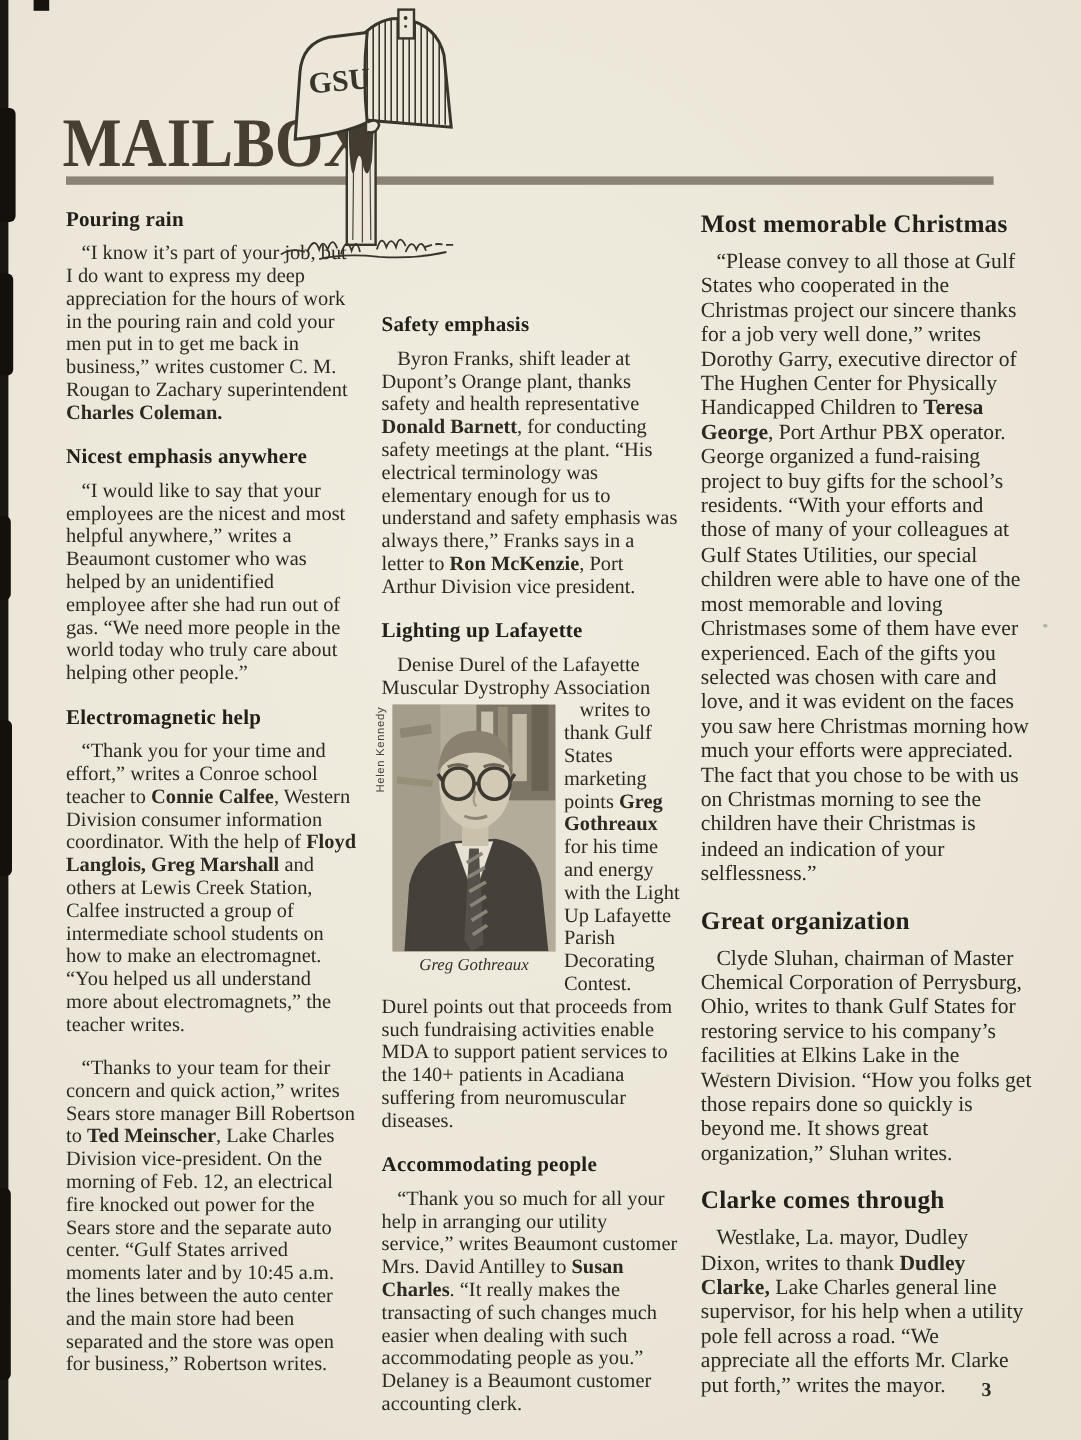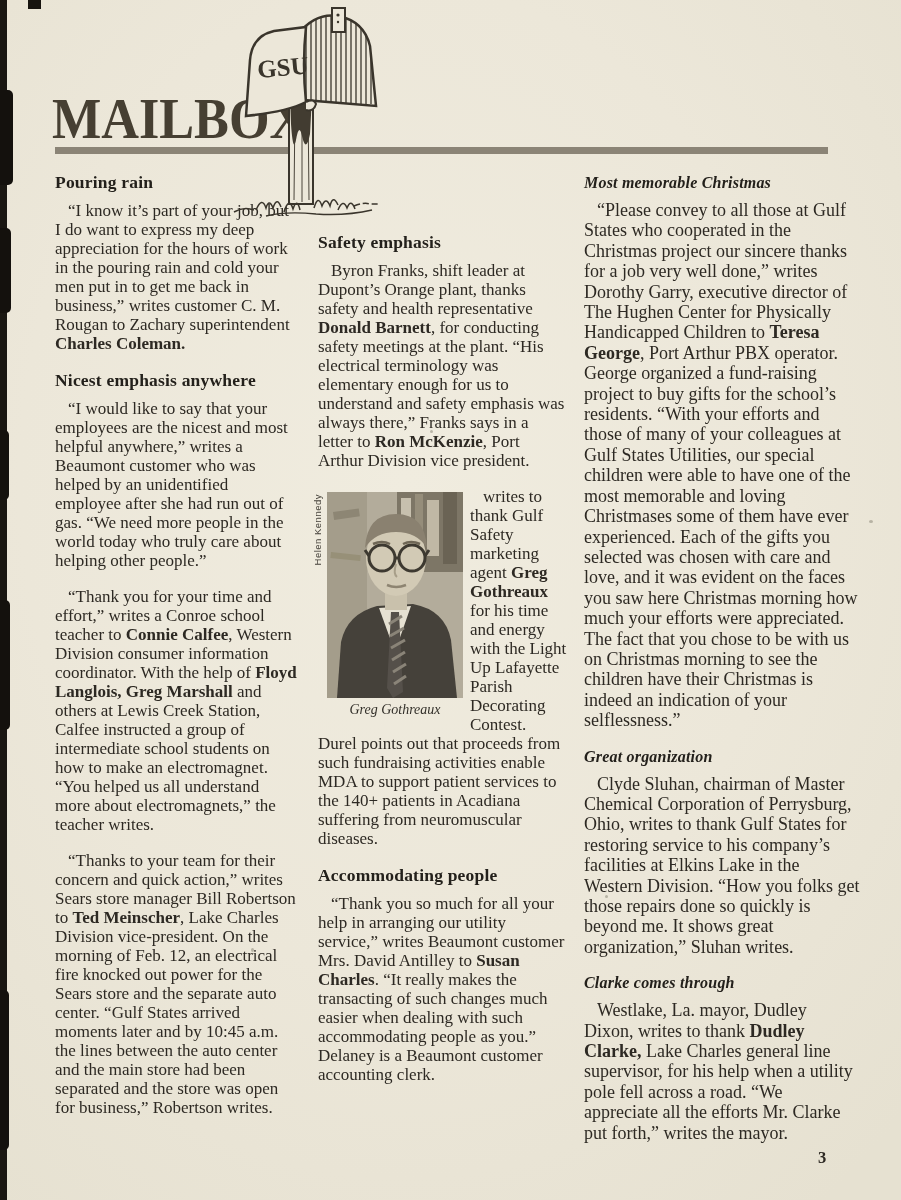--- a/index.html
+++ b/index.html
@@ -27,28 +27,28 @@
     letter-spacing:0px;line-height:1;
     transform:scaleX(0.9);transform-origin:left top;
     font-family:"Liberation Serif", serif;
   }
   .masthead-rule{position:absolute;left:55px;top:147px;width:773px;height:7px;background:#8b8476;}
   .mailbox-art{position:absolute;left:226px;top:4px;width:160px;height:218px;z-index:3;}
 
   
   .col{position:absolute;}
   .col1{left:55px;top:172px;width:243px;}
-  .col2{left:318px;top:232px;width:249px;}
+  .col2{left:318px;top:260px;width:249px;}
   .col3{left:584px;top:174px;width:276px;}
   .section{margin-bottom:17px;}
   .section h2{
     margin:0 0 8px 0;font-size:17.5px;font-weight:bold;color:#23201b;
     font-family:"Liberation Serif", serif;letter-spacing:0.2px;
   }
-  .col3 .section h2{font-size:16px;font-style:italic;}
+  .col3 .section h2{font-size:21px;}
   .section p{margin:0;font-size:17px;line-height:19px;text-indent:13px;}
   .col3 .section p{font-size:18px;line-height:20.4px;}
   .section p b{font-weight:bold;}
 
   
   .photo-wrap{position:relative;float:left;width:150px;margin:5px 6px 2px -4px;}
   .photo-credit{
     position:absolute;left:-2px;top:2px;
     writing-mode:vertical-rl;transform:rotate(180deg);
     font-family:"Liberation Sans", sans-serif;font-size:9.5px;color:#45413a;
@@ -134,34 +134,37 @@
 <div class="col col1">
   <div class="section">
     <h2>Pouring rain</h2>
     <p><span>“I know it’s part of your job, but I do want to express my deep appreciation for the hours of work in the pouring rain and cold your men put in to get me back in business,” writes customer C. M. Rougan to Zachary superintendent </span><b>Charles Coleman.</b></p>
   </div>
   <div class="section">
     <h2>Nicest emphasis anywhere</h2>
     <p><span>“I would like to say that your employees are the nicest and most helpful anywhere,” writes a Beaumont customer who was helped by an unidentified employee after she had run out of gas. “We need more people in the world today who truly care about helping other people.”</span></p>
   </div>
   <div class="section">
+    <h2>Electromagnetic help</h2>
     <p><span>“Thank you for your time and effort,” writes a Conroe school teacher to </span><b>Connie Calfee</b><span>, Western Division consumer information coordinator. With the help of </span><b>Floyd Langlois, Greg Marshall</b><span> and others at Lewis Creek Station, Calfee instructed a group of intermediate school students on how to make an electromagnet. “You helped us all understand more about electromagnets,” the teacher writes.</span></p>
   </div>
   <div class="section">
     <p><span>“Thanks to your team for their concern and quick action,” writes Sears store manager Bill Robertson to </span><b>Ted Meinscher</b><span>, Lake Charles Division vice-president. On the morning of Feb. 12, an electrical fire knocked out power for the Sears store and the separate auto center. “Gulf States arrived moments later and by 10:45 a.m. the lines between the auto center and the main store had been separated and the store was open for business,” Robertson writes.</span></p>
   </div>
 </div>
 
 <div class="col col2">
   <div class="section">
     <h2>Safety emphasis</h2>
     <p><span>Byron Franks, shift leader at Dupont’s Orange plant, thanks safety and health representative </span><b>Donald Barnett</b><span>, for conducting safety meetings at the plant. “His electrical terminology was elementary enough for us to understand and safety emphasis was always there,” Franks says in a letter to </span><b>Ron McKenzie</b><span>, Port Arthur Division vice president.</span></p>
   </div>
   <div class="section">
+    <h2>Lighting up Lafayette</h2>
     <div class="lighting-body">
+      <p><span>Denise Durel of the Lafayette Muscular Dystrophy Association</span></p>
       <div class="photo-wrap">
         <span class="photo-credit">Helen Kennedy</span>
         <div class="photo">
           <svg viewBox="0 0 136 206" width="136" height="206" xmlns="http://www.w3.org/2000/svg">
             <rect x="0" y="0" width="136" height="206" fill="#b3ac9b"></rect>
             <rect x="0" y="0" width="40" height="206" fill="#a49d8b"></rect>
             <rect x="70" y="0" width="66" height="80" fill="#7d7666"></rect>
             <rect x="74" y="6" width="10" height="60" fill="#c7c0ae"></rect>
             <rect x="88" y="2" width="8" height="66" fill="#958d7a"></rect>
             <rect x="100" y="8" width="12" height="56" fill="#c0b8a5"></rect>
@@ -184,21 +187,21 @@
             <circle cx="85" cy="66" r="13" fill="none" stroke="#3d3930" stroke-width="3"></circle>
             <path d="M68,66 L72,66 M42,64 L38,58 M98,64 L102,58" stroke="#3d3930" stroke-width="3"></path>
 
             <path d="M69,72 Q66,82 70,85" stroke="#a79e89" stroke-width="2" fill="none"></path>
             <path d="M60,93 Q69,97 79,93" stroke="#8d8471" stroke-width="2.5" fill="none"></path>
             <path d="M46,52 Q55,48 63,52 M76,52 Q84,48 93,52" stroke="#6e6655" stroke-width="2.5" fill="none"></path>
           </svg>
         </div>
         <div class="photo-caption">Greg Gothreaux</div>
       </div>
-      <p class="wrap-text"><span>writes to thank Gulf Safety marketing agent </span><b>Greg Gothreaux</b><span> for his time and energy with the Light Up Lafayette Parish Decorating Contest. Durel points out that proceeds from such fundraising activities enable MDA to support patient services to the 140+ patients in Acadiana suffering from neuromuscular diseases.</span></p>
+      <p class="wrap-text"><span>writes to thank Gulf States marketing points </span><b>Greg Gothreaux</b><span> for his time and energy with the Light Up Lafayette Parish Decorating Contest. Durel points out that proceeds from such fundraising activities enable MDA to support patient services to the 140+ patients in Acadiana suffering from neuromuscular diseases.</span></p>
     </div>
   </div>
   <div class="section">
     <h2>Accommodating people</h2>
     <p><span>“Thank you so much for all your help in arranging our utility service,” writes Beaumont customer Mrs. David Antilley to </span><b>Susan Charles</b><span>. “It really makes the transacting of such changes much easier when dealing with such accommodating people as you.” Delaney is a Beaumont customer accounting clerk.</span></p>
   </div>
 </div>
 
 <div class="col col3">
   <div class="section">

